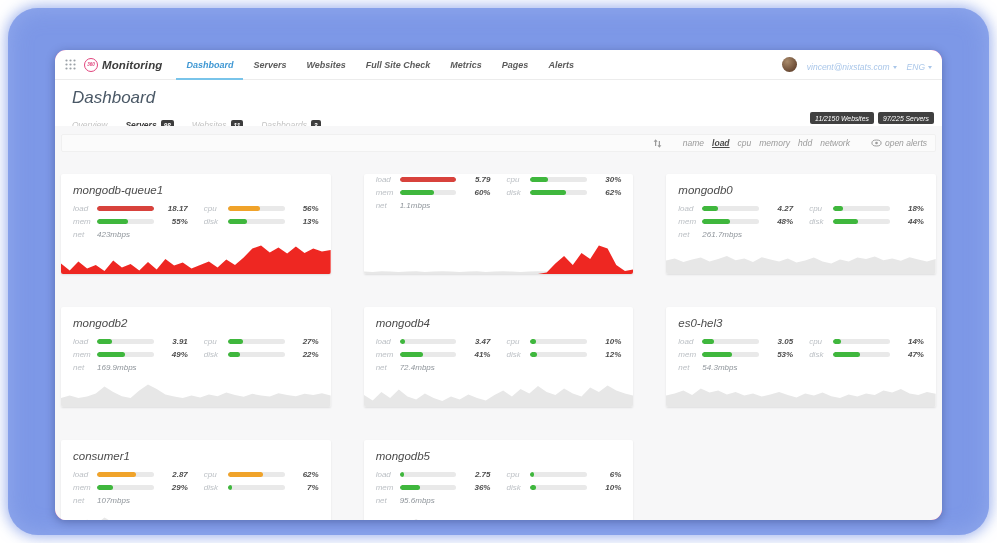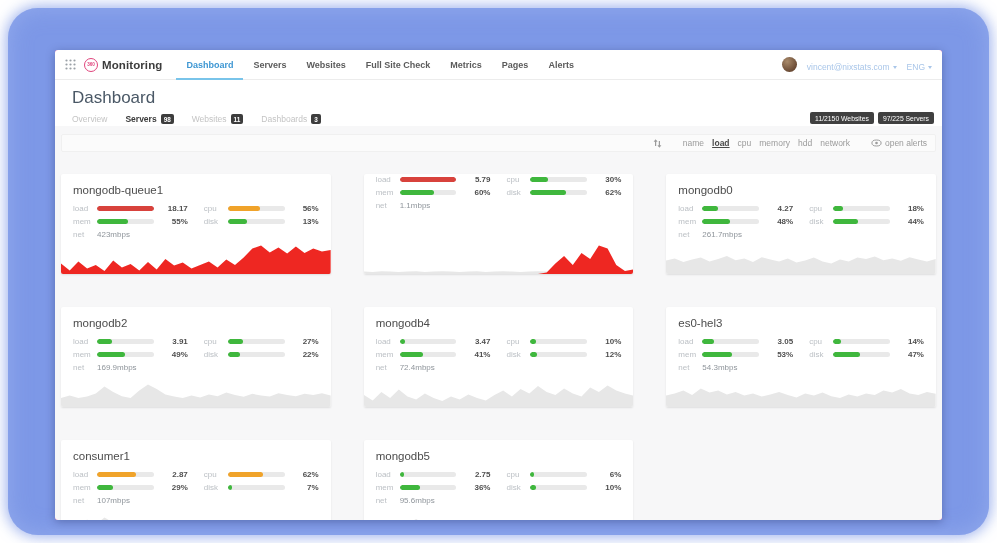--- a/index.html
+++ b/index.html
@@ -6,21 +6,21 @@
   html,body { width:997px; height:543px; background:#fff; font-family:"Liberation Sans","DejaVu Sans",sans-serif; }
   #canvas { position:relative; width:997px; height:543px; overflow:hidden; background:#fff; }
 
   
   .blue-frame { position:absolute; left:8px; top:8px; width:981px; height:527px;
     background:#7d98e7; border-radius:30px;
     box-shadow:0 0 14px 2px rgba(125,152,231,.75), inset 0 0 22px rgba(160,182,240,.6); }
 
   
   .window { position:absolute; left:55px; top:50px; width:887px; height:470px;
-    background:#ec4899; border-radius:3px; box-shadow:0 2px 10px rgba(25,35,80,.35); overflow:hidden; }
+    background:#ec4899; border-radius:11px; box-shadow:0 2px 10px rgba(25,35,80,.35); overflow:hidden;font-style:italic; }
 
   
   .navbar { height:30px; display:flex; align-items:center; padding:0 10px; border-bottom:1px solid #ececec; background:#fff; }
   .apps-icon { margin-right:8px; display:flex; cursor:pointer; }
   .logo { display:flex; align-items:center; gap:4px; cursor:pointer; }
   .logo-badge { width:14px; height:14px; border:1.4px solid #e0447c; border-radius:50%;
     color:#e0447c; font-size:4.6px; font-weight:bold; display:flex; align-items:center; justify-content:center; }
   .logo-text { font-size:11.5px; color:#3c3c3c; font-weight:700; letter-spacing:.1px; }
   .nav-menu { display:flex; align-items:stretch; height:30px; margin-left:14px; }
   .nav-item { display:flex; align-items:center; padding:0 10px; font-size:9px; font-weight:600; color:#5b5b5b;
@@ -30,21 +30,21 @@
   .avatar { width:15px; height:15px; border-radius:50%;
     background:radial-gradient(circle at 35% 30%, #a98a6a, #6b4b35 70%); }
   .user-menu,.lang-menu { display:flex; align-items:center; gap:3px; font-size:8.5px; color:#a9c6e9; cursor:pointer; }
   .caret { width:0; height:0; border-left:2.6px solid transparent; border-right:2.6px solid transparent; border-top:3.2px solid #a9c6e9; }
 
   
   .page-header { position:relative; height:46px; padding:8px 17px 0; background:#fff; }
   .page-title { font-size:17px; font-weight:400; color:#4a5866; }
   .header-badges { position:absolute; right:8px; top:32px; display:flex; gap:4px; }
   .hbadge { background:#404040; color:#fff; font-size:6.8px; padding:2.5px 5px; border-radius:2px; white-space:nowrap; }
-  .tabs { display:flex; gap:18px; margin-top:6px; align-items:center; }
+  .tabs { display:flex; gap:18px; margin-top:12px; align-items:center; }
   .tab { display:flex; align-items:center; gap:4px; font-size:8.5px; color:#c4c4c4; cursor:pointer; }
   .tab.active { color:#3a3a3a; font-weight:700; }
   .tab-count { background:#3d3d3d; color:#fff; font-size:6.4px; font-weight:700; padding:1.5px 3px; border-radius:2px; }
 
   
   .content { position:absolute; left:0; right:0; top:76px; bottom:0; background:#f7f7f8; padding:8px 6px 0; }
   .sortbar { height:18px; background:#fbfbfb; border:1px solid #f0f0f0; border-radius:2px;
     display:flex; align-items:center; justify-content:flex-end; gap:21px; padding:0 8px; margin-bottom:22px; }
   .sort-link { font-size:8.5px; color:#9b9b9b; cursor:pointer; }
   .sort-link.active { color:#4a4a4a; font-weight:700; text-decoration:underline; }

